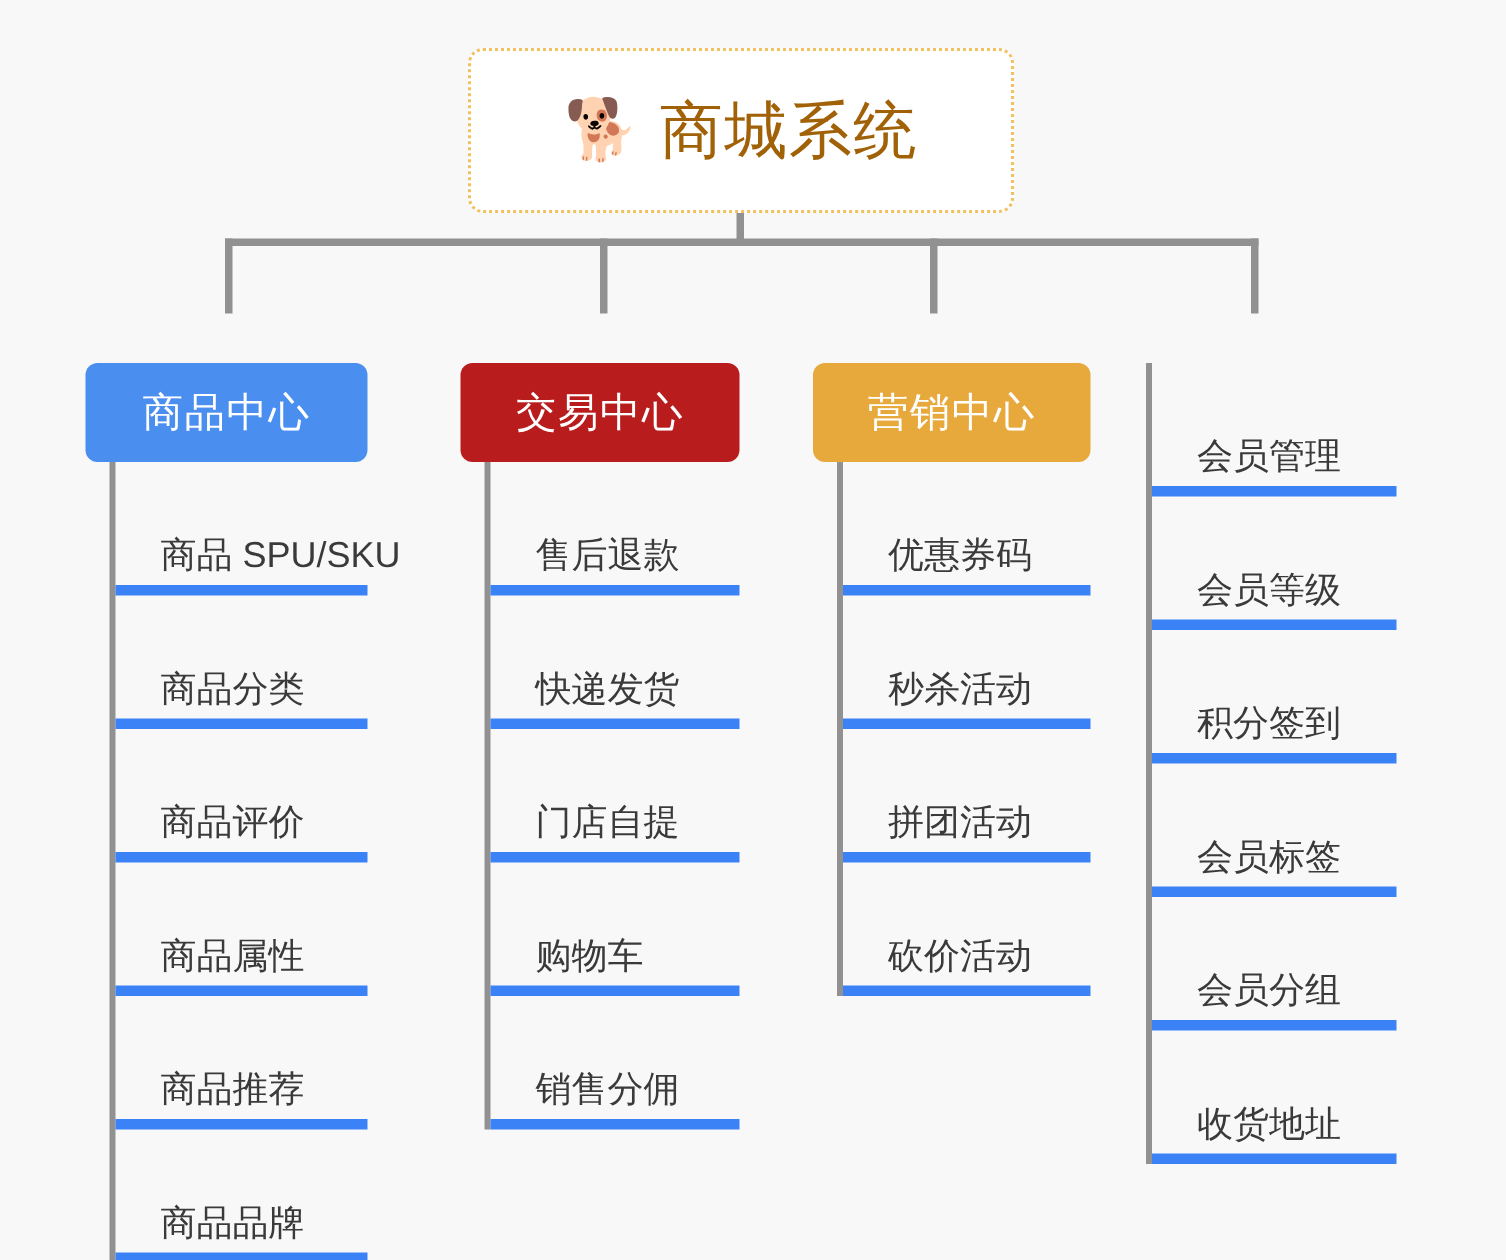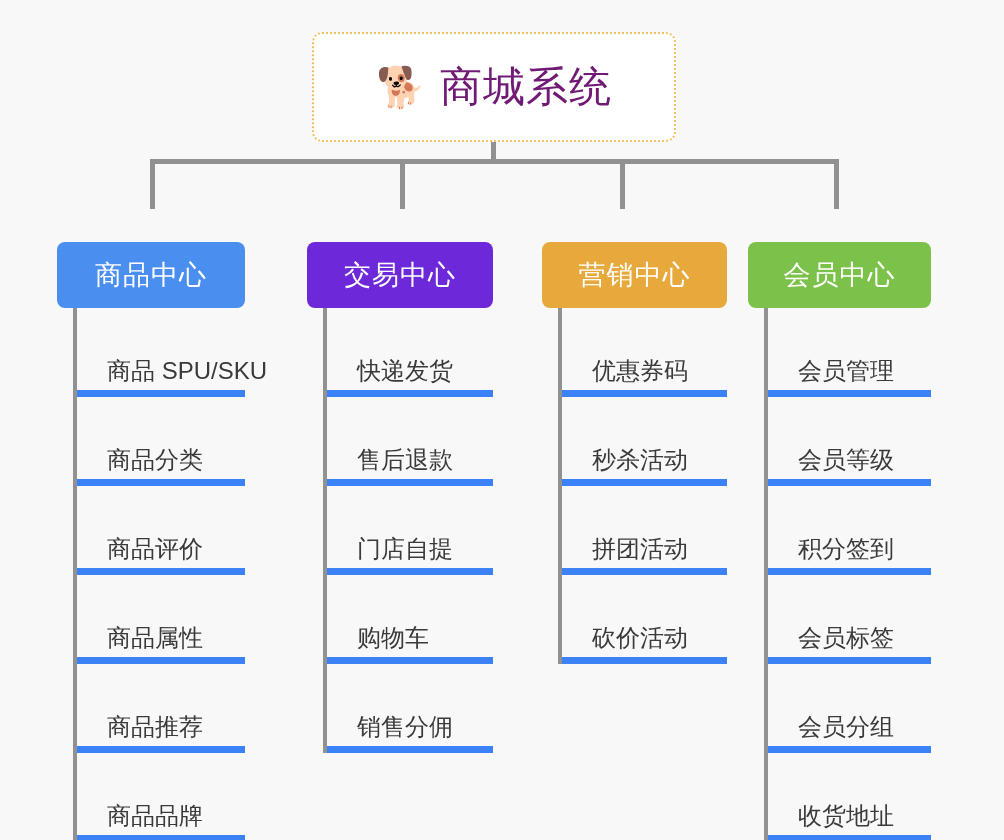--- a/index.html
+++ b/index.html
@@ -35,21 +35,21 @@
     justify-content: center;
     gap: 14px;
   }
   .root-emoji {
     font-size: 40px;
     line-height: 1;
     display: block;
   }
   .root-title {
     font-size: 42px;
-    color: #701a75;
+    color: #a16207;
     letter-spacing: 1px;
     line-height: 1;
     white-space: nowrap;
   }
 
   
   .trunk-stem {
     position: absolute;
     left: 491px;
     top: 142px;
@@ -149,29 +149,29 @@
           </div>
           <div class="leaf-item">
             <span class="leaf-label">商品推荐</span>
           </div>
           <div class="leaf-item">
             <span class="leaf-label">商品品牌</span>
           </div>
         </div>
       </div>
       <div class="column" style="left: 307px; width: 186px;">
-        <div class="cat-header" style="background: #6d28d9;">
+        <div class="cat-header" style="background: #b91c1c;">
           <span>交易中心</span>
         </div>
         <div class="leaf-list">
           <div class="leaf-item">
+            <span class="leaf-label">售后退款</span>
+          </div>
+          <div class="leaf-item">
             <span class="leaf-label">快递发货</span>
-          </div>
-          <div class="leaf-item">
-            <span class="leaf-label">售后退款</span>
           </div>
           <div class="leaf-item">
             <span class="leaf-label">门店自提</span>
           </div>
           <div class="leaf-item">
             <span class="leaf-label">购物车</span>
           </div>
           <div class="leaf-item">
             <span class="leaf-label">销售分佣</span>
           </div>
@@ -190,23 +190,20 @@
           </div>
           <div class="leaf-item">
             <span class="leaf-label">拼团活动</span>
           </div>
           <div class="leaf-item">
             <span class="leaf-label">砍价活动</span>
           </div>
         </div>
       </div>
       <div class="column" style="left: 748px; width: 183px;">
-        <div class="cat-header" style="background: rgb(124, 194, 74);">
-          <span>会员中心</span>
-        </div>
         <div class="leaf-list">
           <div class="leaf-item">
             <span class="leaf-label">会员管理</span>
           </div>
           <div class="leaf-item">
             <span class="leaf-label">会员等级</span>
           </div>
           <div class="leaf-item">
             <span class="leaf-label">积分签到</span>
           </div>

